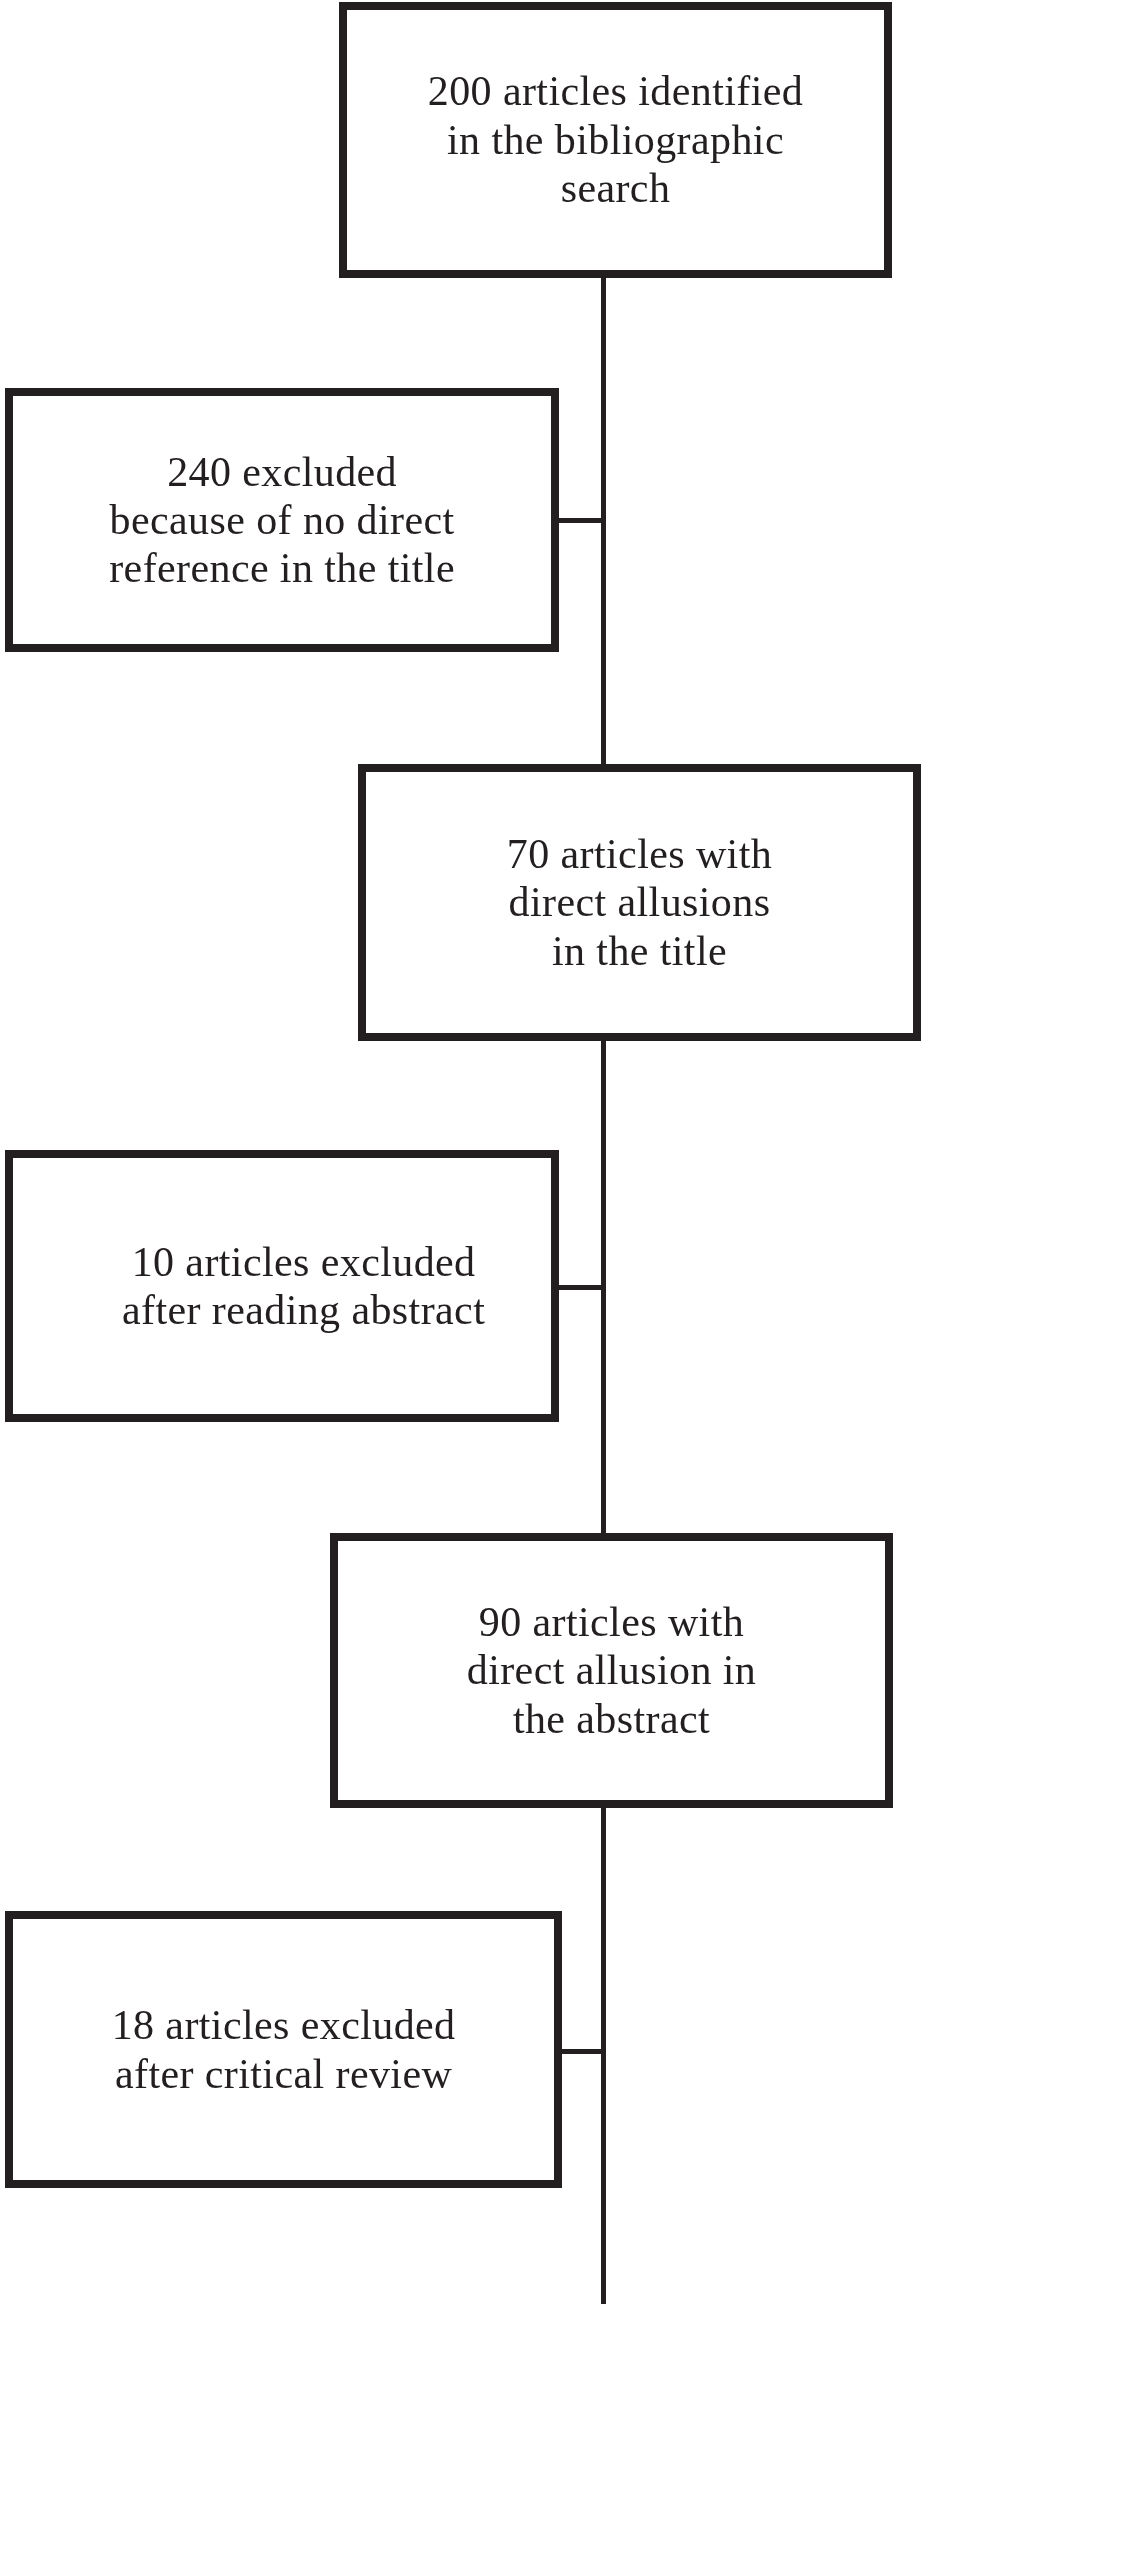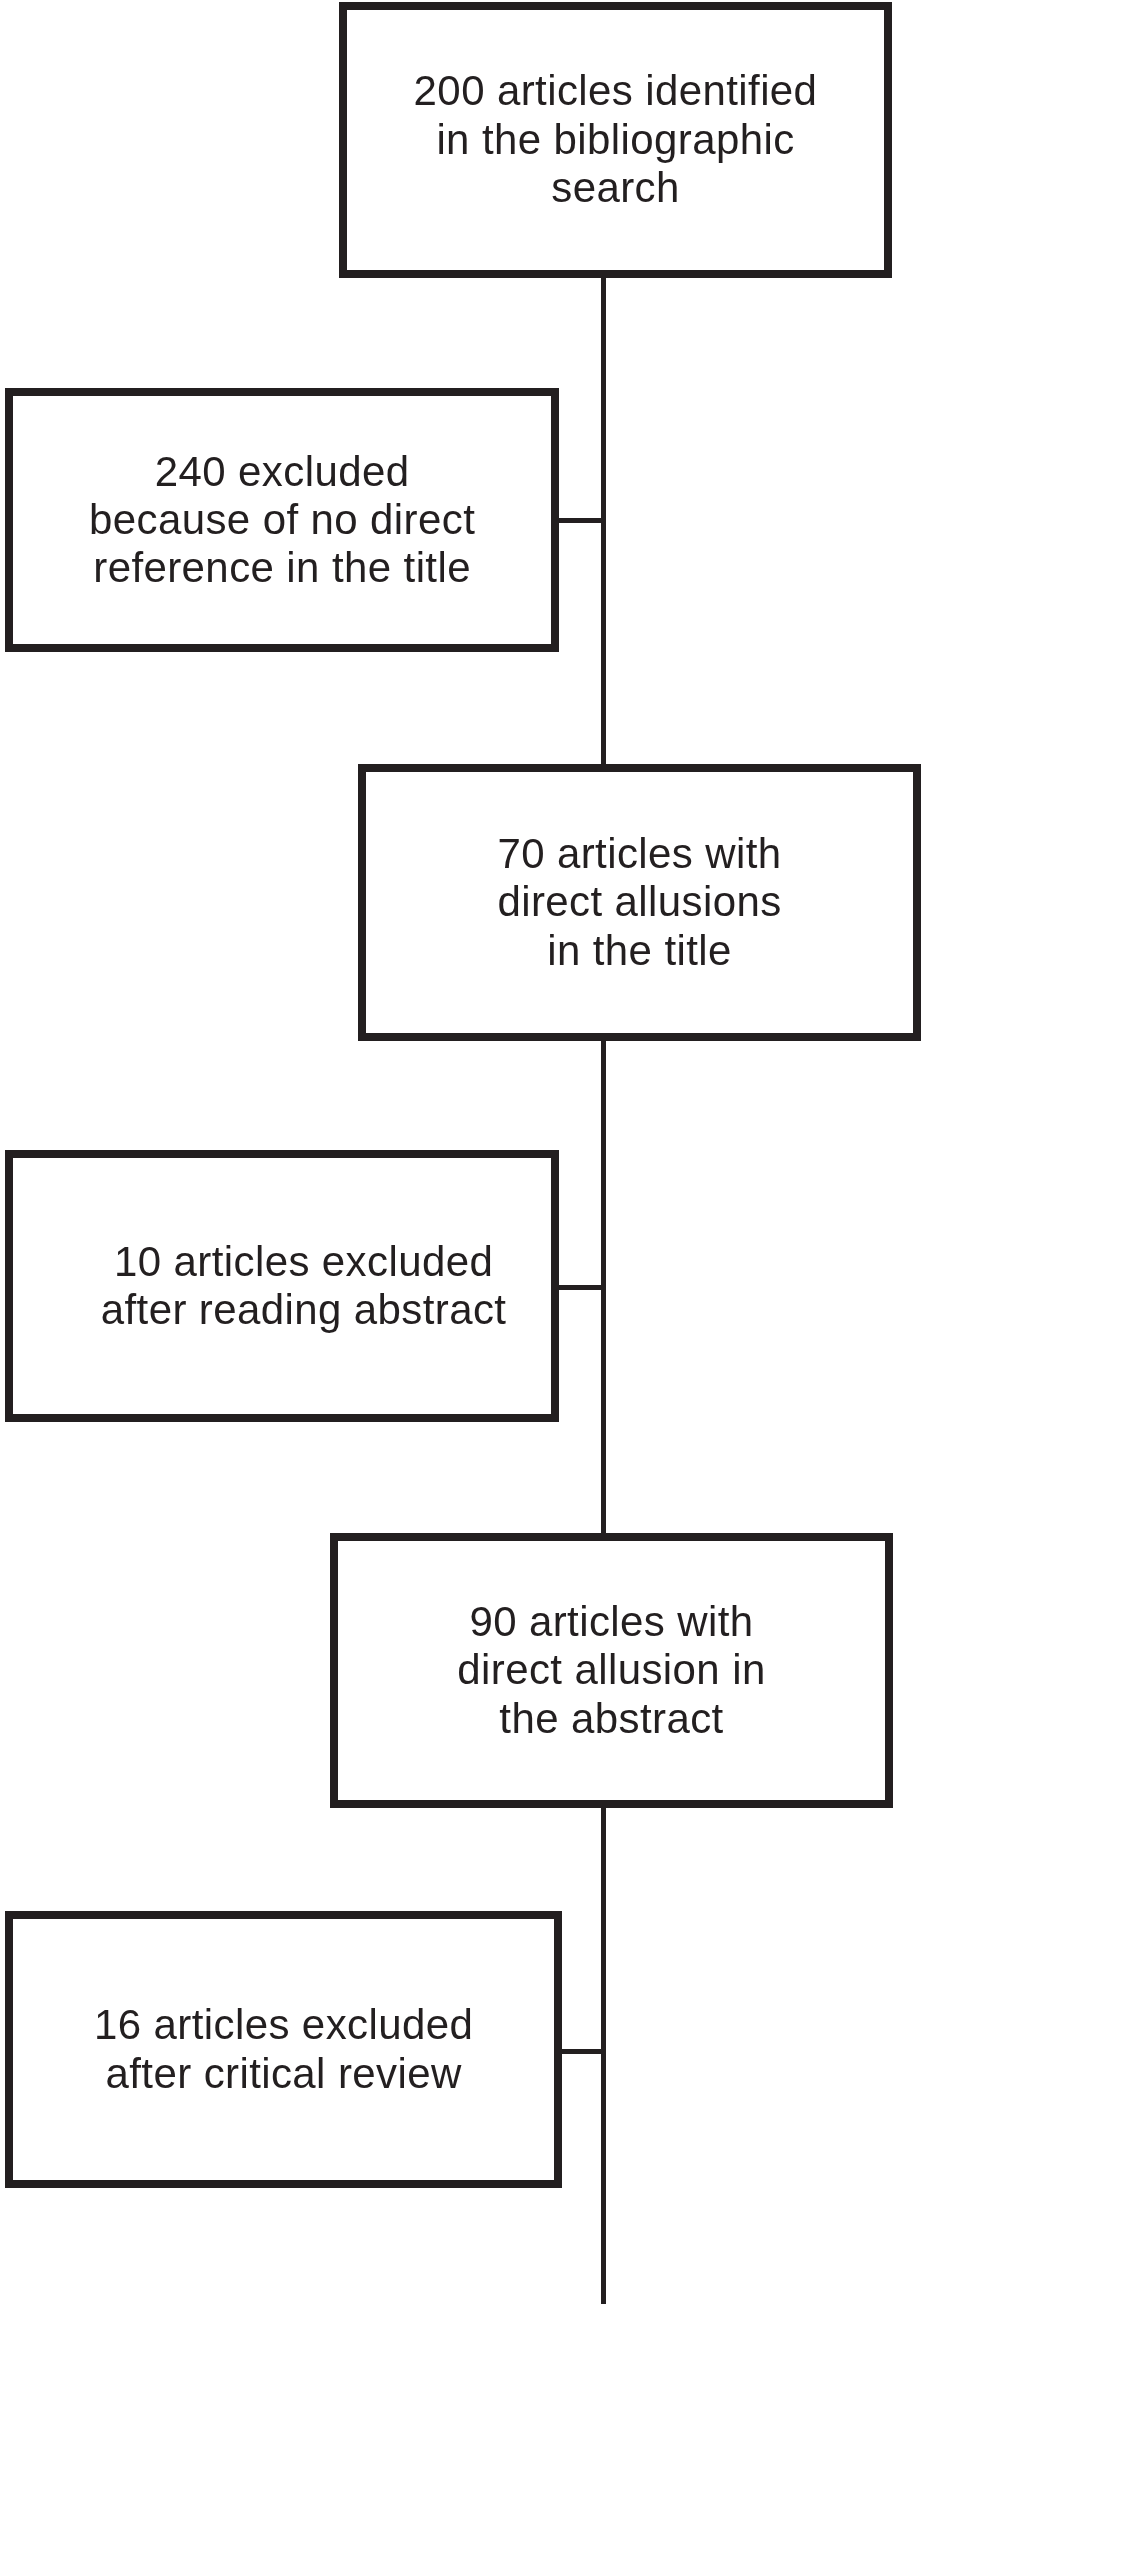--- a/index.html
+++ b/index.html
@@ -6,21 +6,21 @@
     margin: 0;
     padding: 0;
     background: #ffffff;
   }
   .canvas {
     position: relative;
     width: 1064px;
     height: 2576px;
     background: var(--bg-color, #ffffff);
     overflow: hidden;
-    font-family: Liberation Sans, sans-serif;
+    font-family: Liberation Serif, serif;
   }
   .flow-box {
     position: absolute;
     box-sizing: border-box;
     border: 8.6px solid var(--line-color, #231f20);
     background: #ffffff;
     color: var(--text-color, #231f20);
     display: flex;
     align-items: center;
     justify-content: center;
@@ -71,18 +71,18 @@
 direct allusions
 in the title</div>
 
   <div class="flow-box b4">10 articles excluded
 after reading abstract</div>
 
   <div class="flow-box b5">90 articles with
 direct allusion in
 the abstract</div>
 
-  <div class="flow-box b6">16 articles excluded
+  <div class="flow-box b6">18 articles excluded
 after critical review</div>
 
 
 </div>
 
 
 </body></html>

